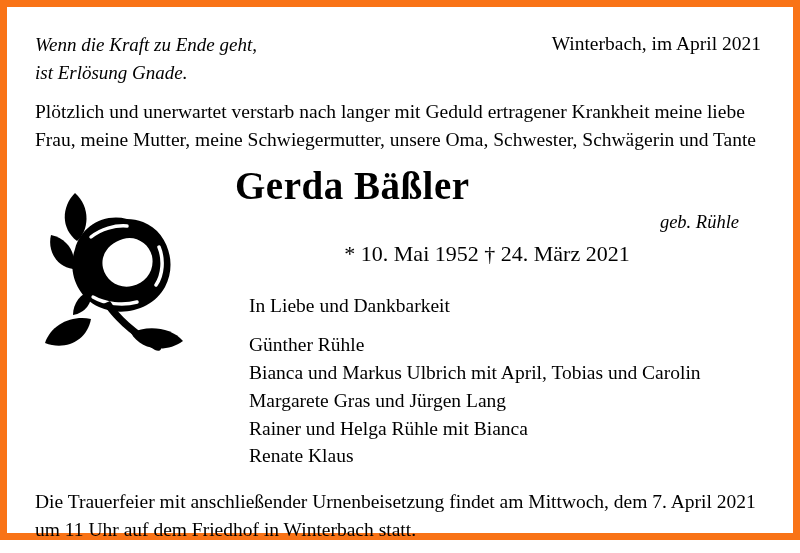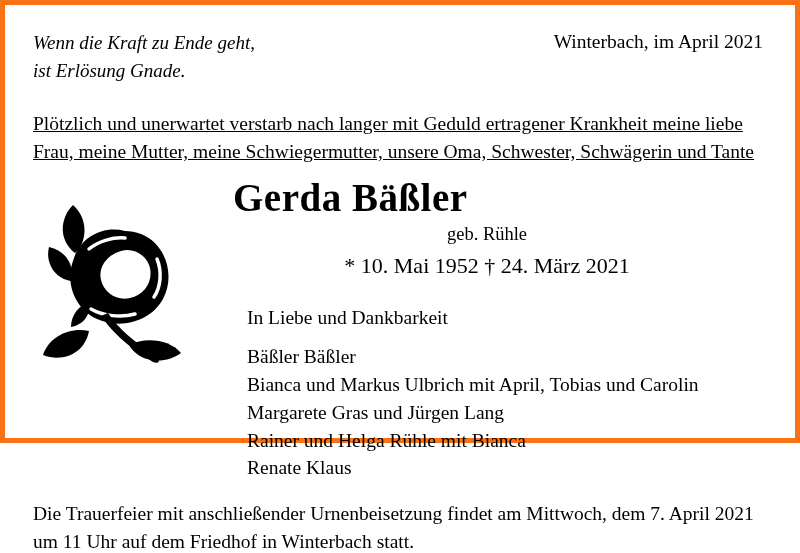--- a/index.html
+++ b/index.html
@@ -11,22 +11,22 @@
     width: 800px;
     height: 553px;
     font-family: "Liberation Serif", serif;
     color: #000000;
     overflow: hidden;
   }
   .obituary {
     position: relative;
     box-sizing: border-box;
     width: 800px;
-    height: 443px;
-    border: 5px solid #f97316;
+    height: 540px;
+    border: 7px solid #f97316;
     background: #ffffff;
     padding: 20px 28px 10px 28px;
   }
   .top-row {
     display: flex;
     justify-content: space-between;
     align-items: flex-start;
     margin-top: 4px;
   }
   .motto {
@@ -34,25 +34,24 @@
     font-size: 19px;
     line-height: 1.45;
     white-space: pre-line;
   }
   .place-date {
     font-size: 19.5px;
     padding-top: 2px;
     padding-right: 4px;
   }
   .intro {
-    margin-top: 26px;
+    margin-top: 12px;
     font-size: 19.5px;
     line-height: 1.42;
     text-align: left;
-    text-decoration: underline;
   }
   .middle {
     position: relative;
     margin-top: 10px;
     min-height: 260px;
   }
   .rose {
     position: absolute;
     left: -4px;
     top: 10px;
@@ -66,23 +65,24 @@
   .name {
     font-size: 39px;
     font-weight: bold;
     letter-spacing: 0.5px;
     text-align: left;
     margin-top: 6px;
     padding-right: 26px;
   }
   .born-name {
     font-size: 18.5px;
-    text-align: center;
+    text-align: right;
     margin-top: 4px;
     padding-right: 26px;
+    font-style: italic;
   }
   .dates {
     font-size: 22px;
     text-align: center;
     margin-top: 8px;
     padding-right: 26px;
   }
   .dedication {
     font-size: 19.5px;
     margin-top: 28px;
@@ -146,21 +146,21 @@
     </div>
 
     <div class="center-block">
       <div class="name">Gerda Bäßler</div>
       <div class="born-name">geb. Rühle</div>
       <div class="dates">* 10. Mai 1952   † 24. März 2021</div>
 
       <div class="dedication">In Liebe und Dankbarkeit</div>
 
       <div class="survivors">
-        <div class="survivor">Bäßler Bäßler</div>
+        <div class="survivor">Günther Rühle</div>
         <div class="survivor">Bianca und Markus Ulbrich mit April, Tobias und Carolin</div>
         <div class="survivor">Margarete Gras und Jürgen Lang</div>
         <div class="survivor">Rainer und Helga Rühle mit Bianca</div>
         <div class="survivor">Renate Klaus</div>
       </div>
     </div>
   </div>
 
   <div class="closing">Die Trauerfeier mit anschließender Urnenbeisetzung findet am Mittwoch, dem 7. April 2021 um 11 Uhr auf dem Friedhof in Winterbach statt.</div>
 

